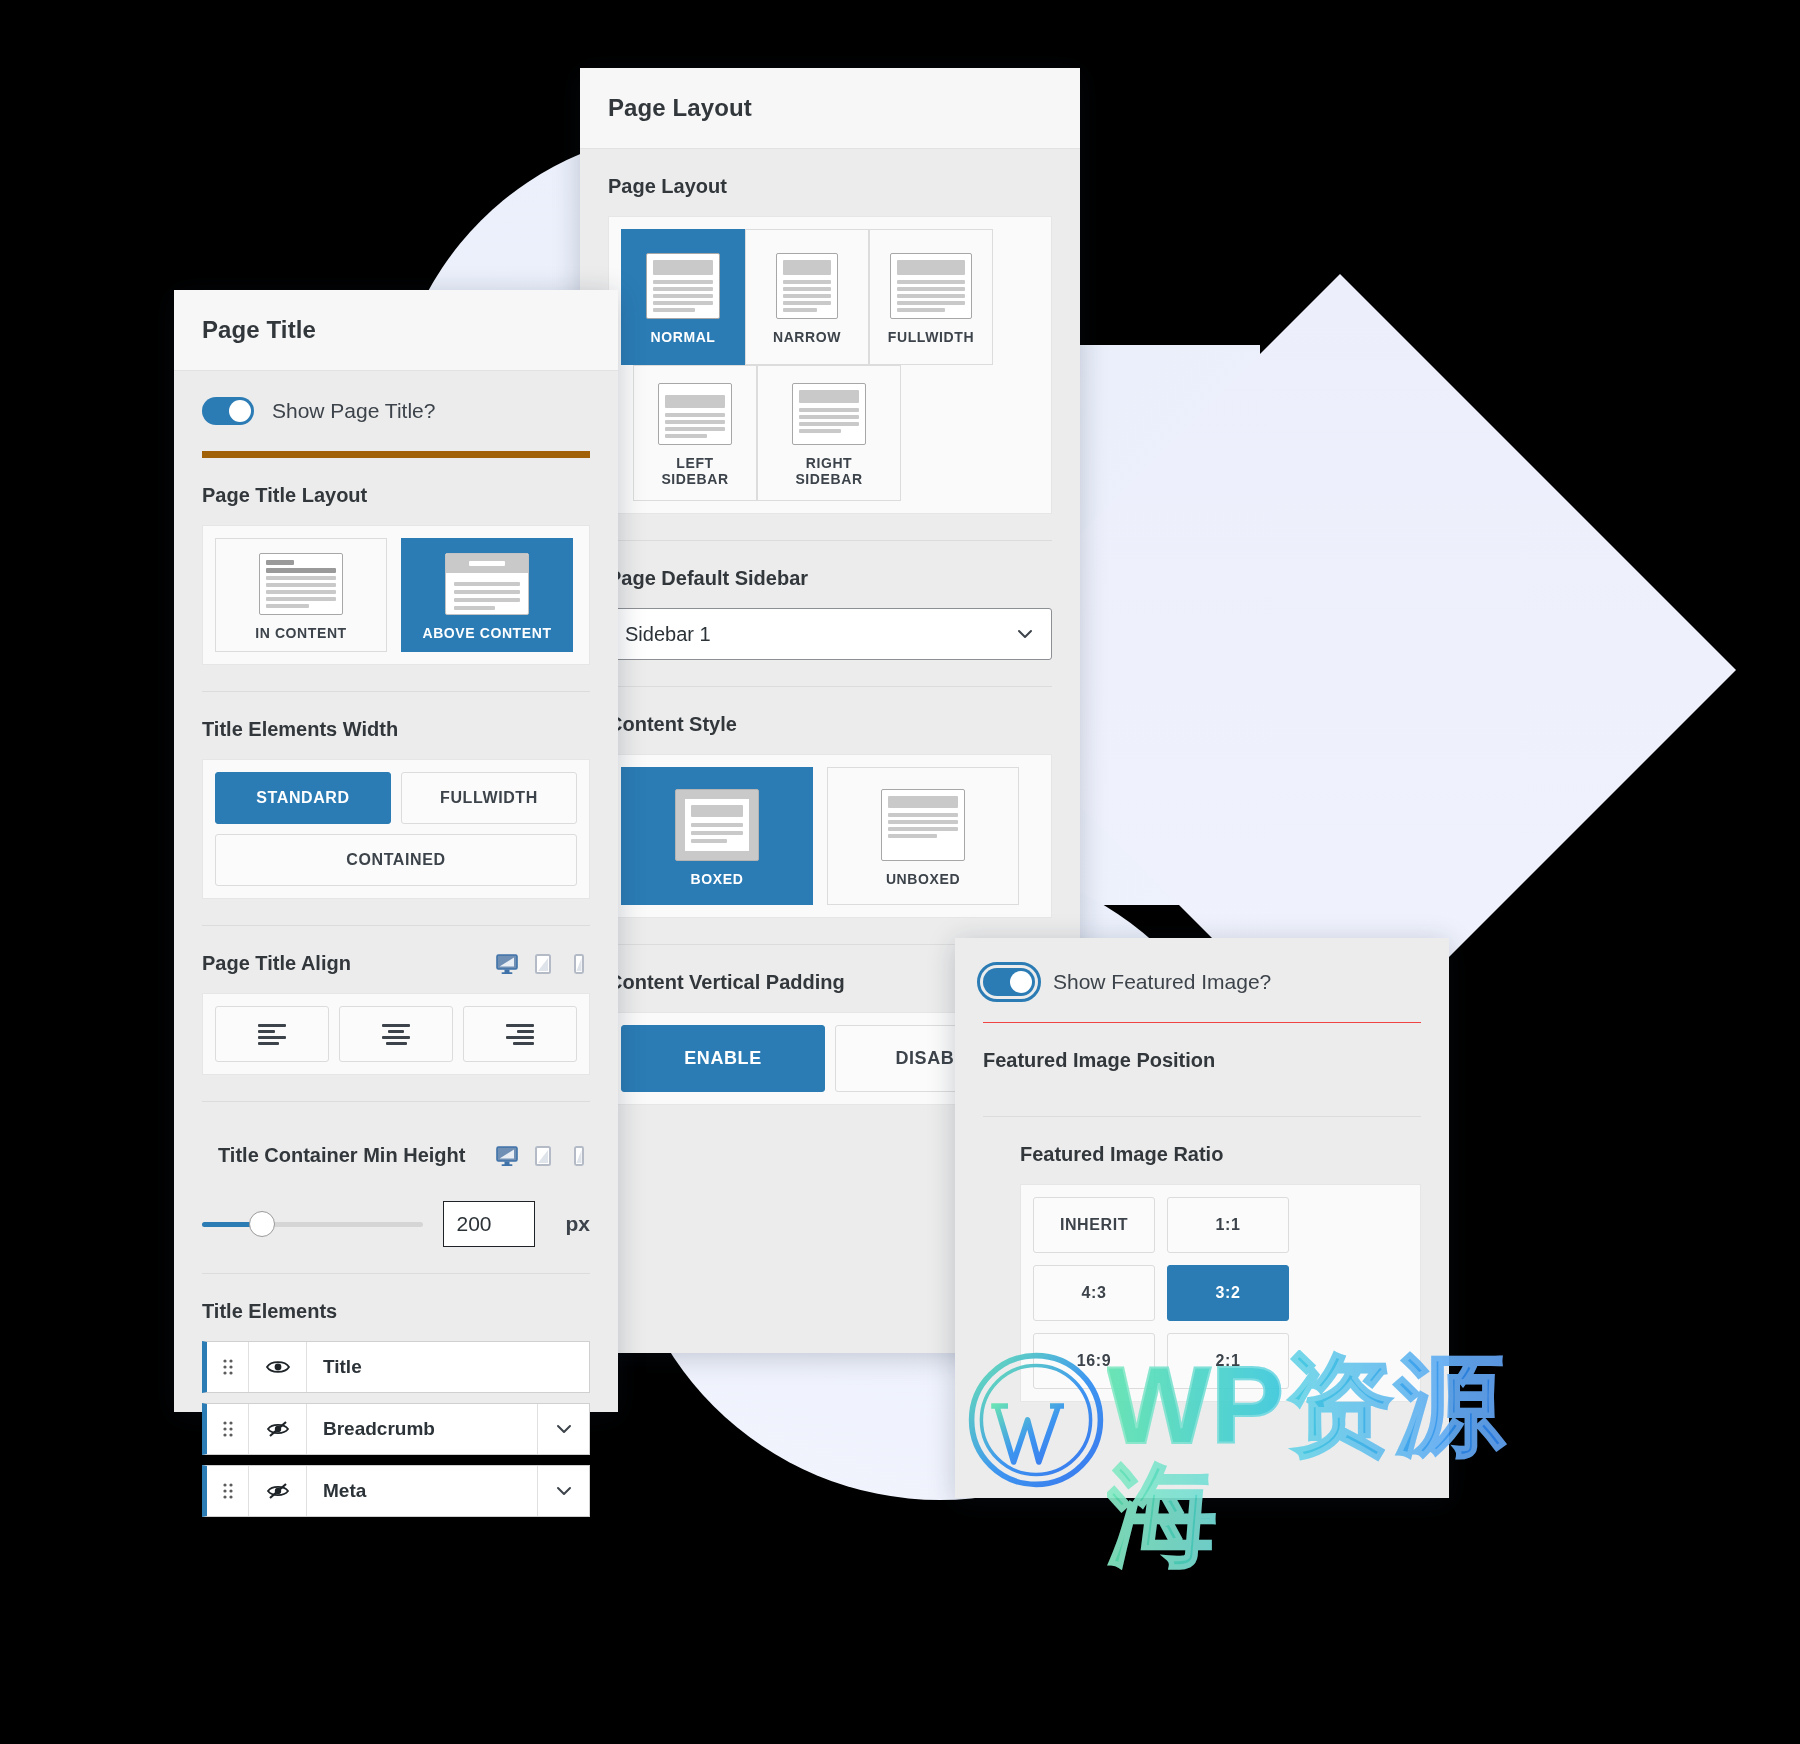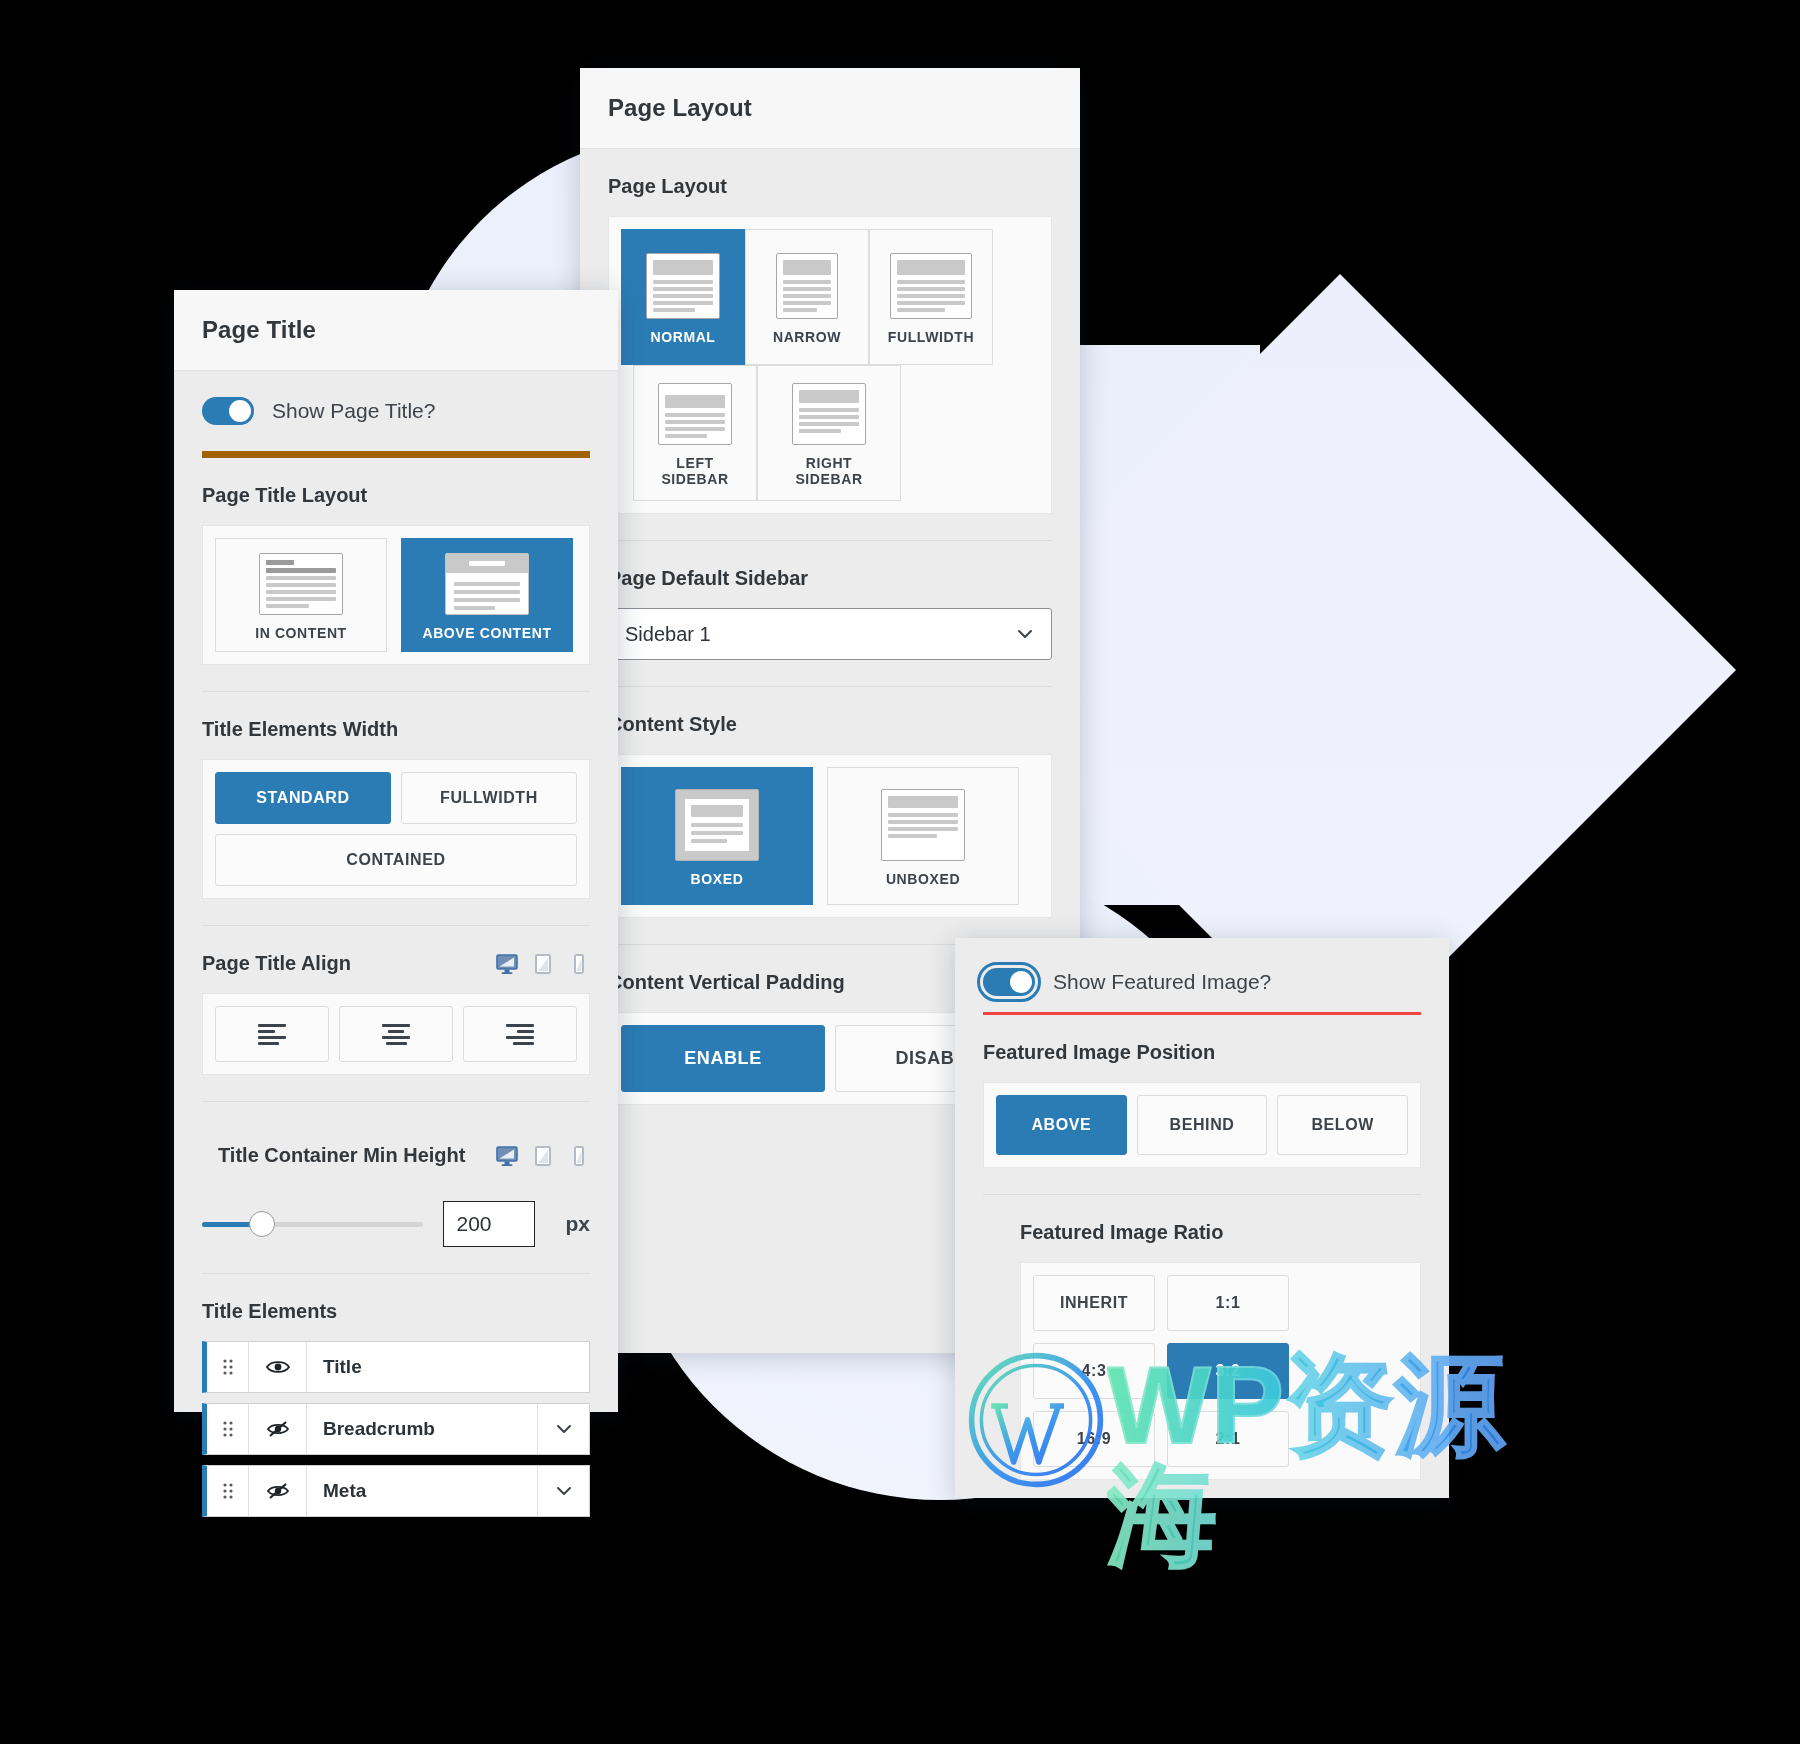--- a/index.html
+++ b/index.html
@@ -523,32 +523,27 @@
             </svg>
           </span>
         </div>
       </div>
 
     </div>
   </section>
 
   <section class="panel" id="panel-feat">
     <div class="panel-body">
-      <div class="toggle-row" style="border-bottom:3px solid #ef4444;padding:30px 0 16px;">
+      <div class="toggle-row" style="border-bottom:1px solid #ef4444;padding:30px 0 26px;">
         <div class="toggle focus"></div>
         <span class="toggle-label">Show Featured Image?</span>
       </div>
 
       <div class="section">
         <div class="section-title">Featured Image Position</div>
-        <div class="seg-wrap">
-          <div class="seg active" style="padding:20px 10px;">ABOVE</div>
-          <div class="seg" style="padding:20px 10px;">BEHIND</div>
-          <div class="seg" style="padding:20px 10px;">BELOW</div>
-        </div>
       </div>
 
       <div class="section" style="border-bottom:none;margin-left:37px;">
         <div class="section-title">Featured Image Ratio</div>
         <div class="seg-wrap" style="gap:12px;">
           <div class="seg" style="flex:0 0 122px;padding:18px 6px;">INHERIT</div>
           <div class="seg" style="flex:0 0 122px;padding:18px 6px;">1:1</div>
           <div class="seg" style="flex:0 0 122px;padding:18px 6px;">4:3</div>
           <div class="seg active" style="flex:0 0 122px;padding:18px 6px;">3:2</div>
           <div class="seg" style="flex:0 0 122px;padding:18px 6px;">16:9</div>

